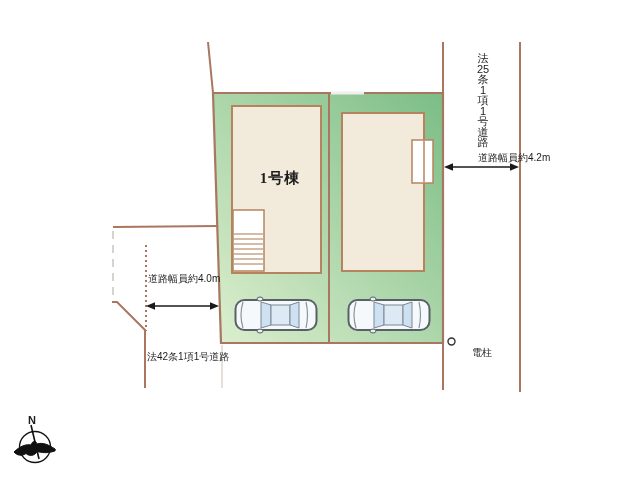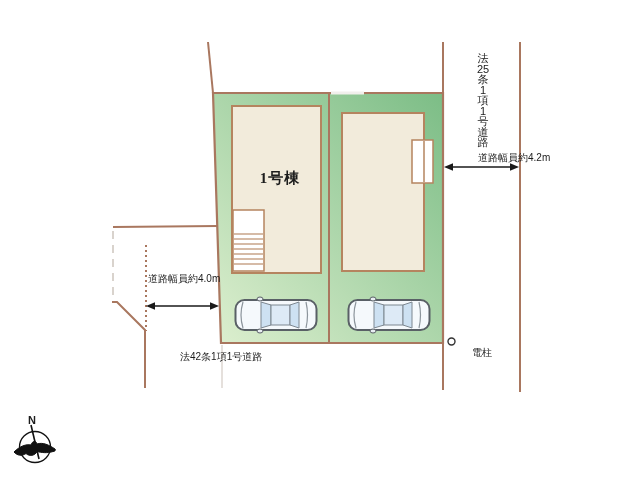--- a/index.html
+++ b/index.html
@@ -116,19 +116,19 @@
     <span>項</span>
     <span>1</span>
     <span>号</span>
     <span>道</span>
     <span>路</span>
   </div>
 
   <div class="lbl small-lbl" style="left:446px;top:151px;padding-left:32px;">道路幅員約4.2m</div>
 
   <div class="lbl small-lbl" style="left:148px;top:272px;">道路幅員約4.0m</div>
-  <div class="lbl small-lbl" style="left:147px;top:350px;margin-left:33px;">法42条1項1号道路</div>
+  <div class="lbl small-lbl" style="left:147px;top:350px;">法42条1項1号道路</div>
 
   <div class="lbl small-lbl" style="left:472px;top:346px;">電柱</div>
 
   <div class="lbl n-lbl" style="left:28px;top:414px;">N</div>
 
 </div>
 
 </body></html>

